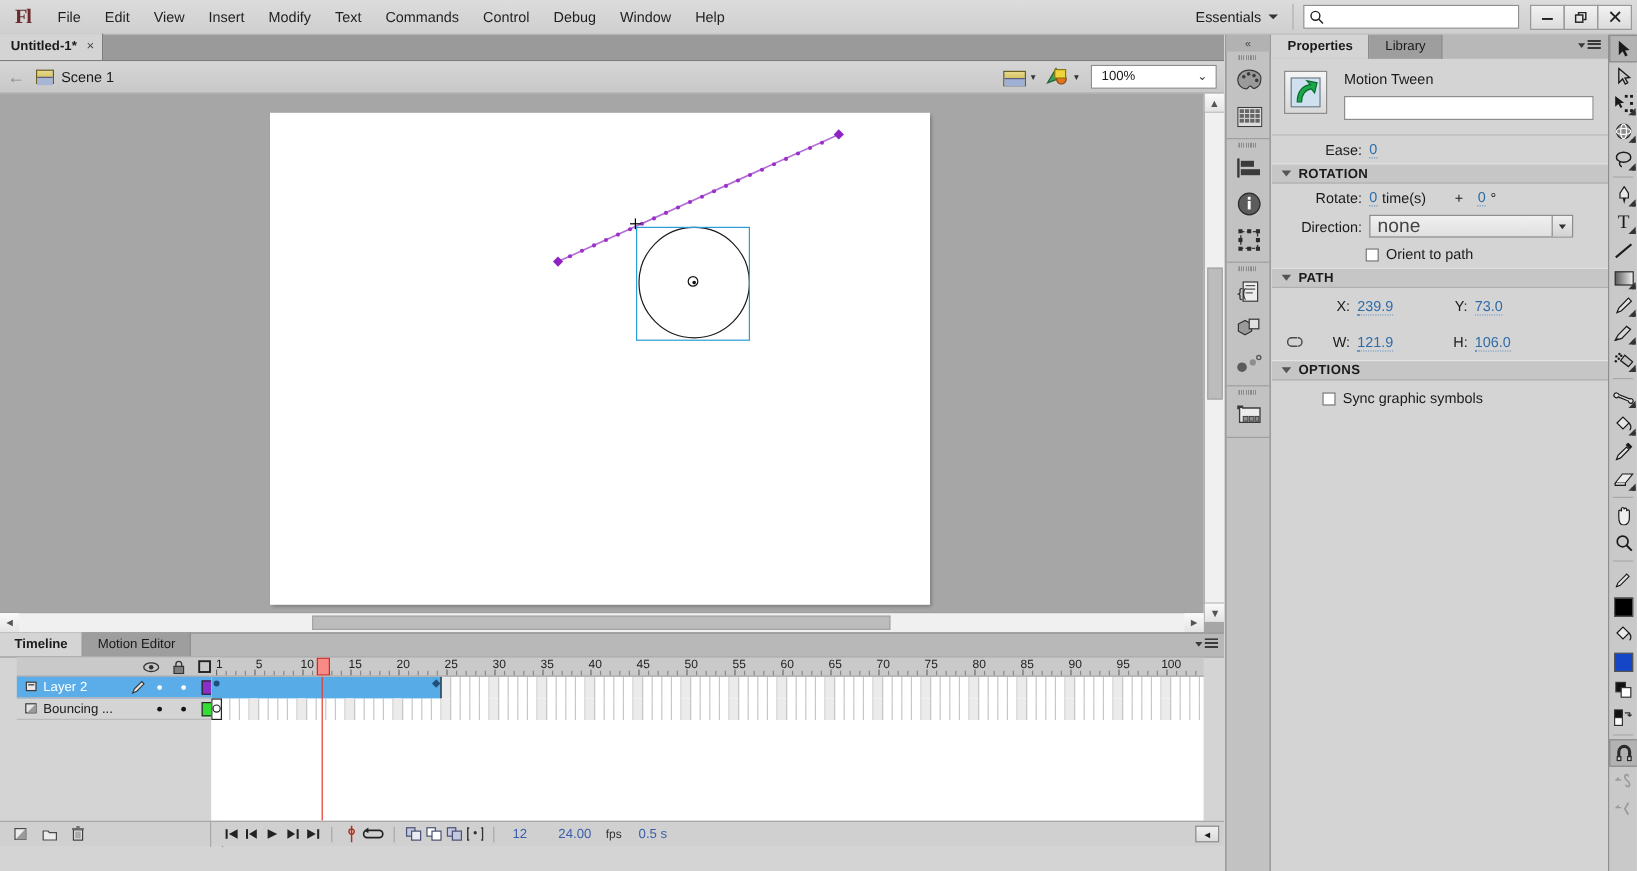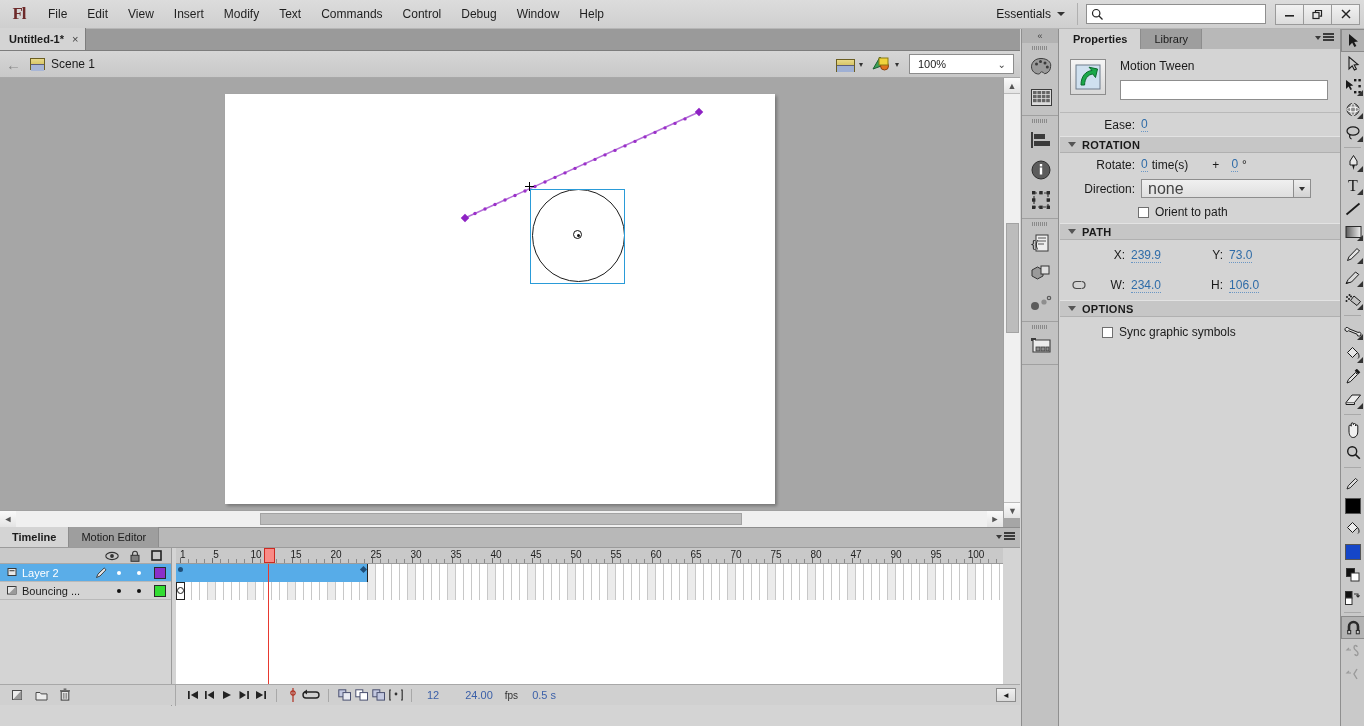--- a/index.html
+++ b/index.html
@@ -127,21 +127,21 @@
     height:20px; padding:0 12px; display:flex; align-items:center;
     font-size:11px; background:#9e9e9e; border-right:1px solid #8d8d8d; color:#1a1a1a;
   }
   .tl-tab.active { background:#d4d4d4; font-weight:bold; }
   .tl-opts { position:absolute; right:5px; top:4px; }
 
   .timeline {
     position:absolute; left:0; top:547px; width:1020px; height:158px;
     background:#d4d4d4; border-top:1px solid #9b9b9b;
   }
-  .layer-head { position:absolute; left:0; top:0; width:172px; height:158px; background:#d4d4d4; border-right:1px solid #9b9b9b;}
+  .layer-head { position:absolute; left:14px; top:0; width:172px; height:158px; background:#d4d4d4; border-right:1px solid #9b9b9b;}
   .lh-ctrl { height:16px; display:flex; align-items:center; justify-content:flex-end; gap:11px; padding-right:9px; border-bottom:1px solid #a8a8a8; background:#c9c9c9;}
   .layer-row { height:18px; display:flex; align-items:center; border-bottom:1px solid #b9b9b9; padding-left:22px; gap:0; position:relative;}
   .layer-row.sel { background:#5aade8; color:#fff; }
   .lr-name { flex:1; font-size:11px; }
   .lr-pencil { width:14px; text-align:center; font-size:10px; }
   .dot { width:4px;height:4px;border-radius:50%;background:#111; }
   .dot.w { background:#fff; }
   .swatch { width:12px;height:12px;border:1px solid #2a2a2a; }
 
   .tl-ruler {
@@ -448,21 +448,21 @@
       <span class="rnum" style="left:280px">35</span>
       <span class="rnum" style="left:320px">40</span>
       <span class="rnum" style="left:360px">45</span>
       <span class="rnum" style="left:400px">50</span>
       <span class="rnum" style="left:440px">55</span>
       <span class="rnum" style="left:480px">60</span>
       <span class="rnum" style="left:520px">65</span>
       <span class="rnum" style="left:560px">70</span>
       <span class="rnum" style="left:600px">75</span>
       <span class="rnum" style="left:640px">80</span>
-      <span class="rnum" style="left:680px">47</span>
+      <span class="rnum" style="left:680px">85</span>
       <span class="rnum" style="left:720px">90</span>
       <span class="rnum" style="left:760px">95</span>
       <span class="rnum" style="left:800px">100</span>
       <div id="ruler-ticks">
           <div class="tick maj" style="left: 4px;"></div>
           <div class="tick" style="left: 12px;"></div>
           <div class="tick" style="left: 20px;"></div>
           <div class="tick" style="left: 28px;"></div>
           <div class="tick maj" style="left: 36px;"></div>
           <div class="tick" style="left: 44px;"></div>
@@ -1067,21 +1067,21 @@
     </div>
     <div class="prow" style="height:30px">
       <span class="linkico" style="margin-left:2px">
         <svg width="14" height="14" viewBox="0 0 14 14">
           <path d="M4 3.5 h5 M4 10.5 h5" stroke="#4a4a4a" stroke-width="1.2" fill="none"></path>
           <path d="M9.5 3.5 a3 3 0 0 1 0 7" stroke="#4a4a4a" stroke-width="1.2" fill="none"></path>
           <path d="M4.5 3.5 a3 3 0 0 0 0 7" stroke="#4a4a4a" stroke-width="1.2" fill="none"></path>
         </svg>
       </span>
       <span class="plabel" style="width:39px">W:</span>
-      <span class="pval">234.0</span>
+      <span class="pval">121.9</span>
       <span class="plabel" style="width:62px">H:</span>
       <span class="pval">106.0</span>
     </div>
 
     <div class="sec-head">
       <span class="tri"></span>
       <span>OPTIONS</span>
     </div>
     <div class="chkrow" style="padding-left:42px;margin-top:4px">
       <span class="chk"></span>

